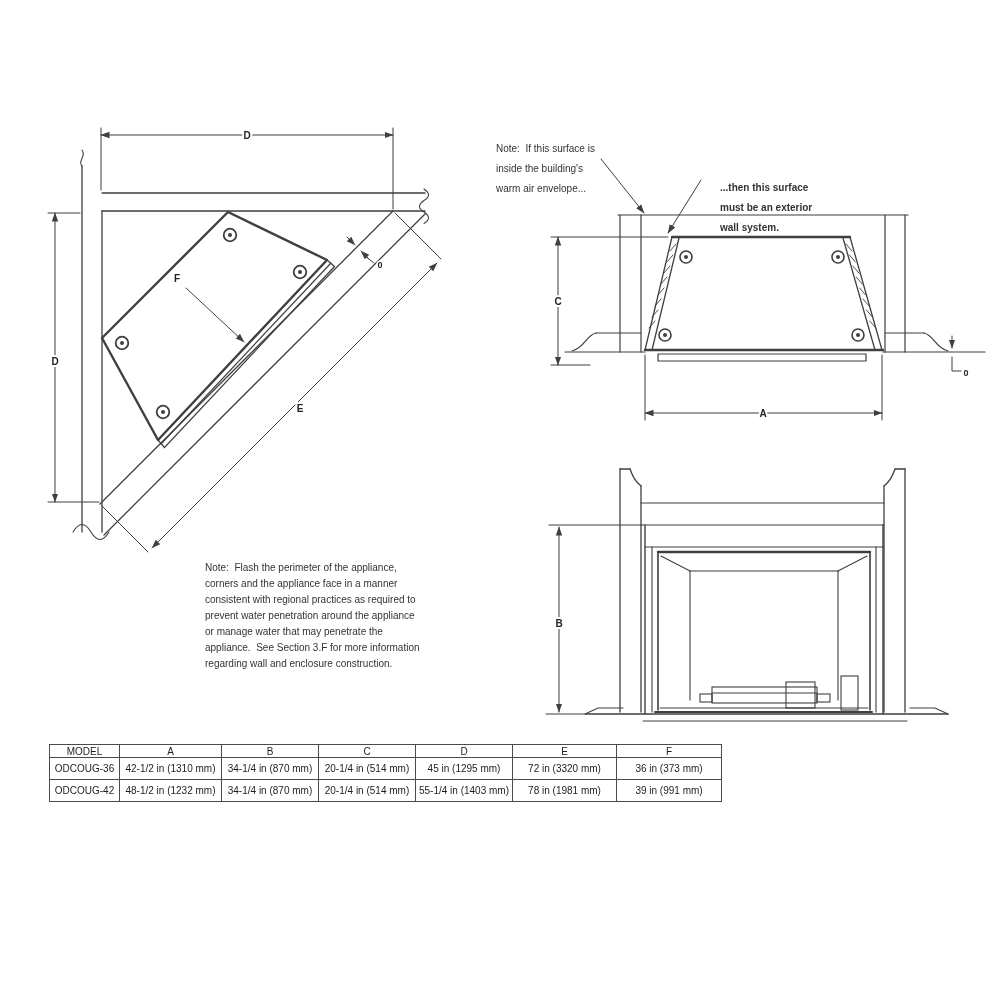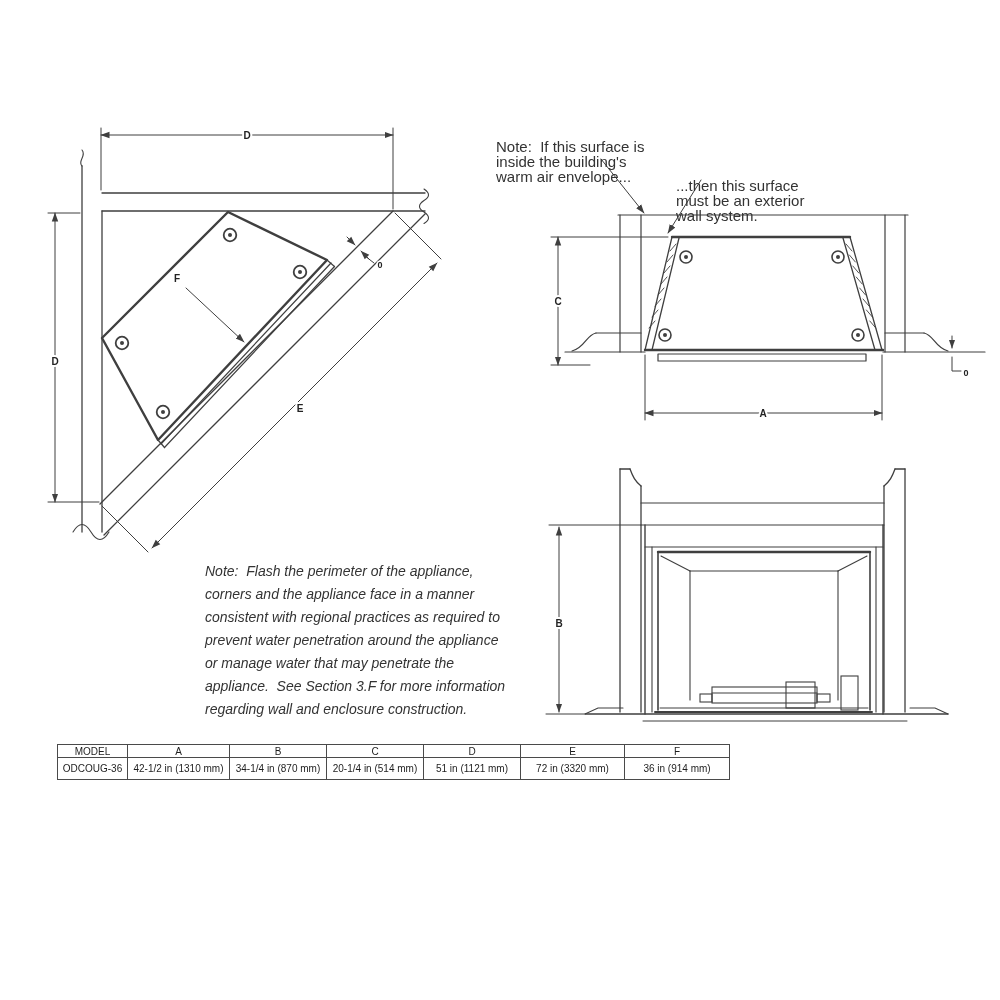--- a/index.html
+++ b/index.html
@@ -1,25 +1,25 @@
 <!DOCTYPE html>
 <html><head>
 <meta charset="utf-8">
 <style>
   html,body{margin:0;padding:0;background:#fff;}
   .page{position:relative;width:1000px;height:1000px;background:#ffffff;overflow:hidden;
         font-family:"Liberation Sans",sans-serif;color:#2e2e2e;}
   svg{position:absolute;left:0;top:0;}
-  .note{position:absolute;font-size:15px;line-height:15px;white-space:pre;color:#333;}
-  .note-flash{position:absolute;font-size:14px;line-height:23px;white-space:pre;color:#333;font-style:italic;}
+  .note{position:absolute;font-size:10px;line-height:20px;white-space:pre;color:#333;}
+  .note-flash{position:absolute;font-size:10px;line-height:16px;white-space:pre;color:#333;}
   .dim-label{font-family:"Liberation Sans",sans-serif;font-size:10px;font-weight:bold;fill:#222;
              paint-order:stroke;stroke:#ffffff;stroke-width:4px;stroke-linejoin:round;}
   .dim-label-s{font-family:"Liberation Sans",sans-serif;font-size:9px;font-weight:bold;fill:#222;
              paint-order:stroke;stroke:#ffffff;stroke-width:3px;stroke-linejoin:round;}
-  table.spec{position:absolute;left:57px;top:744px;border-collapse:collapse;table-layout:fixed;
+  table.spec{position:absolute;left:49px;top:744px;border-collapse:collapse;table-layout:fixed;
              font-size:10px;color:#1d1d1d;}
   table.spec th,table.spec td{border:1.2px solid #4a4a4a;text-align:center;padding:0 2px;
              font-weight:normal;overflow:hidden;white-space:nowrap;}
   table.spec{border:1.6px solid #3a3a3a;}
   table.spec tr.hdr{height:13px;}
   table.spec tr.row{height:22px;}
 </style>
 </head>
 <body>
 
@@ -195,21 +195,21 @@
     </g>
     <g stroke="none">
       <text class="dim-label" x="559" y="627" text-anchor="middle">B</text>
     </g>
   </g>
 </svg>
 
 <div class="note" style="left:496px;top:139px;">Note:  If this surface is
 inside the building's
 warm air envelope...</div>
-<div class="note" style="left:676px;top:178px;">...then this surface
+<div class="note" style="left:720px;top:178px;font-weight:bold;">...then this surface
 must be an exterior
 wall system.</div>
 <div class="note-flash" style="left:205px;top:560px;">Note:  Flash the perimeter of the appliance,
 corners and the appliance face in a manner
 consistent with regional practices as required to
 prevent water penetration around the appliance
 or manage water that may penetrate the
 appliance.  See Section 3.F for more information
 regarding wall and enclosure construction.</div>
 
@@ -231,20 +231,29 @@
     <th>C</th>
     <th>D</th>
     <th>E</th>
     <th>F</th>
   </tr>
   <tr class="row">
     <td>ODCOUG-36</td>
     <td>42-1/2 in (1310 mm)</td>
     <td>34-1/4 in (870 mm)</td>
     <td>20-1/4 in (514 mm)</td>
-    <td>51 in (1121 mm)</td>
+    <td>45 in (1295 mm)</td>
     <td>72 in (3320 mm)</td>
-    <td>36 in (914 mm)</td>
+    <td>36 in (373 mm)</td>
+  </tr>
+  <tr class="row">
+    <td>ODCOUG-42</td>
+    <td>48-1/2 in (1232 mm)</td>
+    <td>34-1/4 in (870 mm)</td>
+    <td>20-1/4 in (514 mm)</td>
+    <td>55-1/4 in (1403 mm)</td>
+    <td>78 in (1981 mm)</td>
+    <td>39 in (991 mm)</td>
   </tr>
 </tbody>
     </table>
 
 </div>
 
 </body></html>

